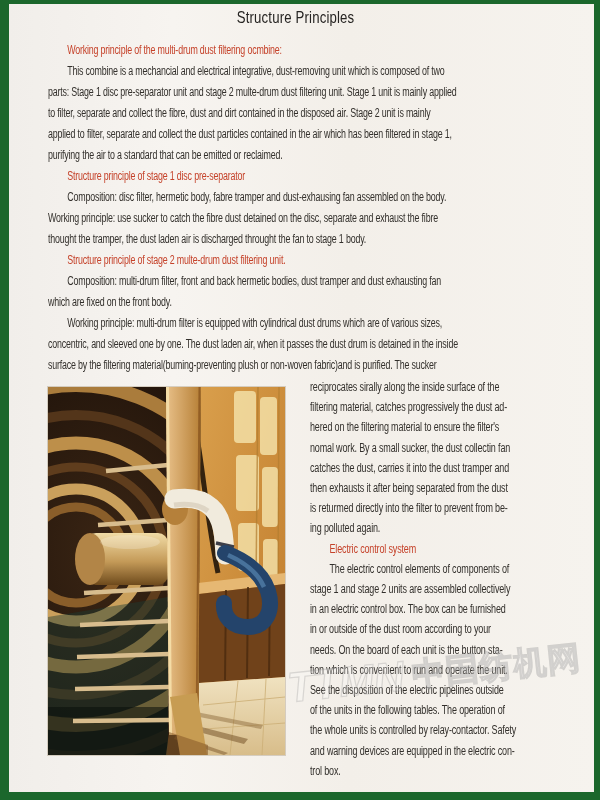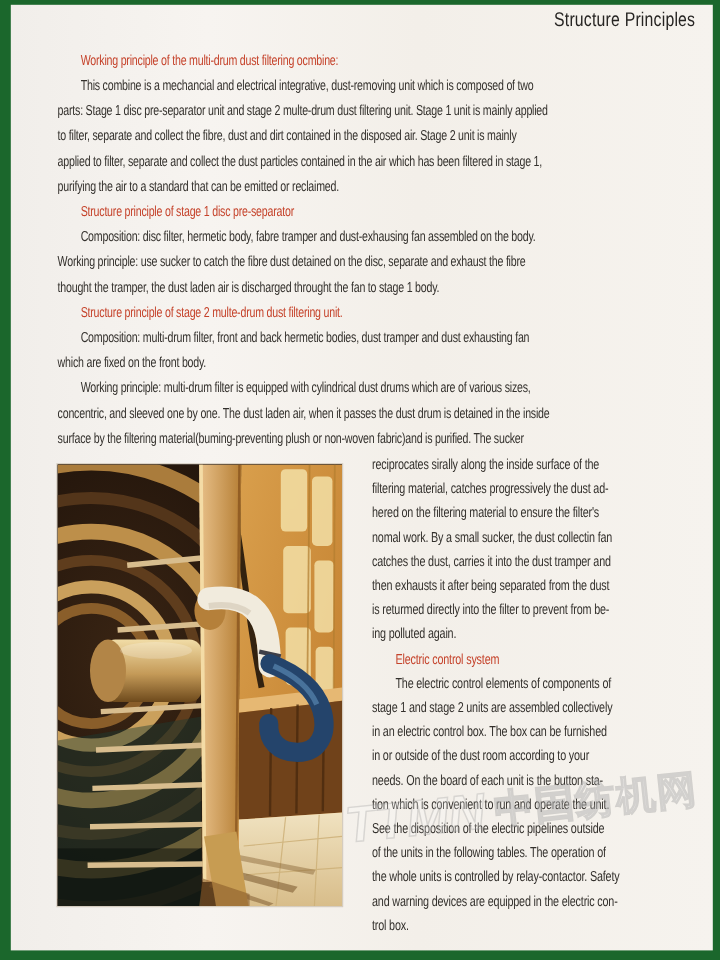--- a/index.html
+++ b/index.html
@@ -8,22 +8,22 @@
     background:#1b672c;
     position:relative;
     font-family:"Liberation Sans", sans-serif;
     overflow:hidden;
   }
   .paper{
     position:absolute; top:4px; left:9px; right:6px; bottom:8px;
     background:linear-gradient(90deg,#f1eeea 0%,#f7f4f0 28%,#f3efe9 58%,#f6f3ee 100%);
   }
   .doc-title{
-    position:absolute; top:4px; left:0; right:0;
-    text-align:right;
+    position:absolute; top:4px; left:0; right:11px;
+    text-align:center;
     text-decoration:underline;
   }
   .doc-title span{
     display:inline-block;
     font-size:16.5px; font-weight:500; color:#262422;
     transform:scaleX(.8); transform-origin:center top;
     letter-spacing:.2px;
   }
   .topblock{
     position:absolute; top:36px; left:39px; width:700px;

